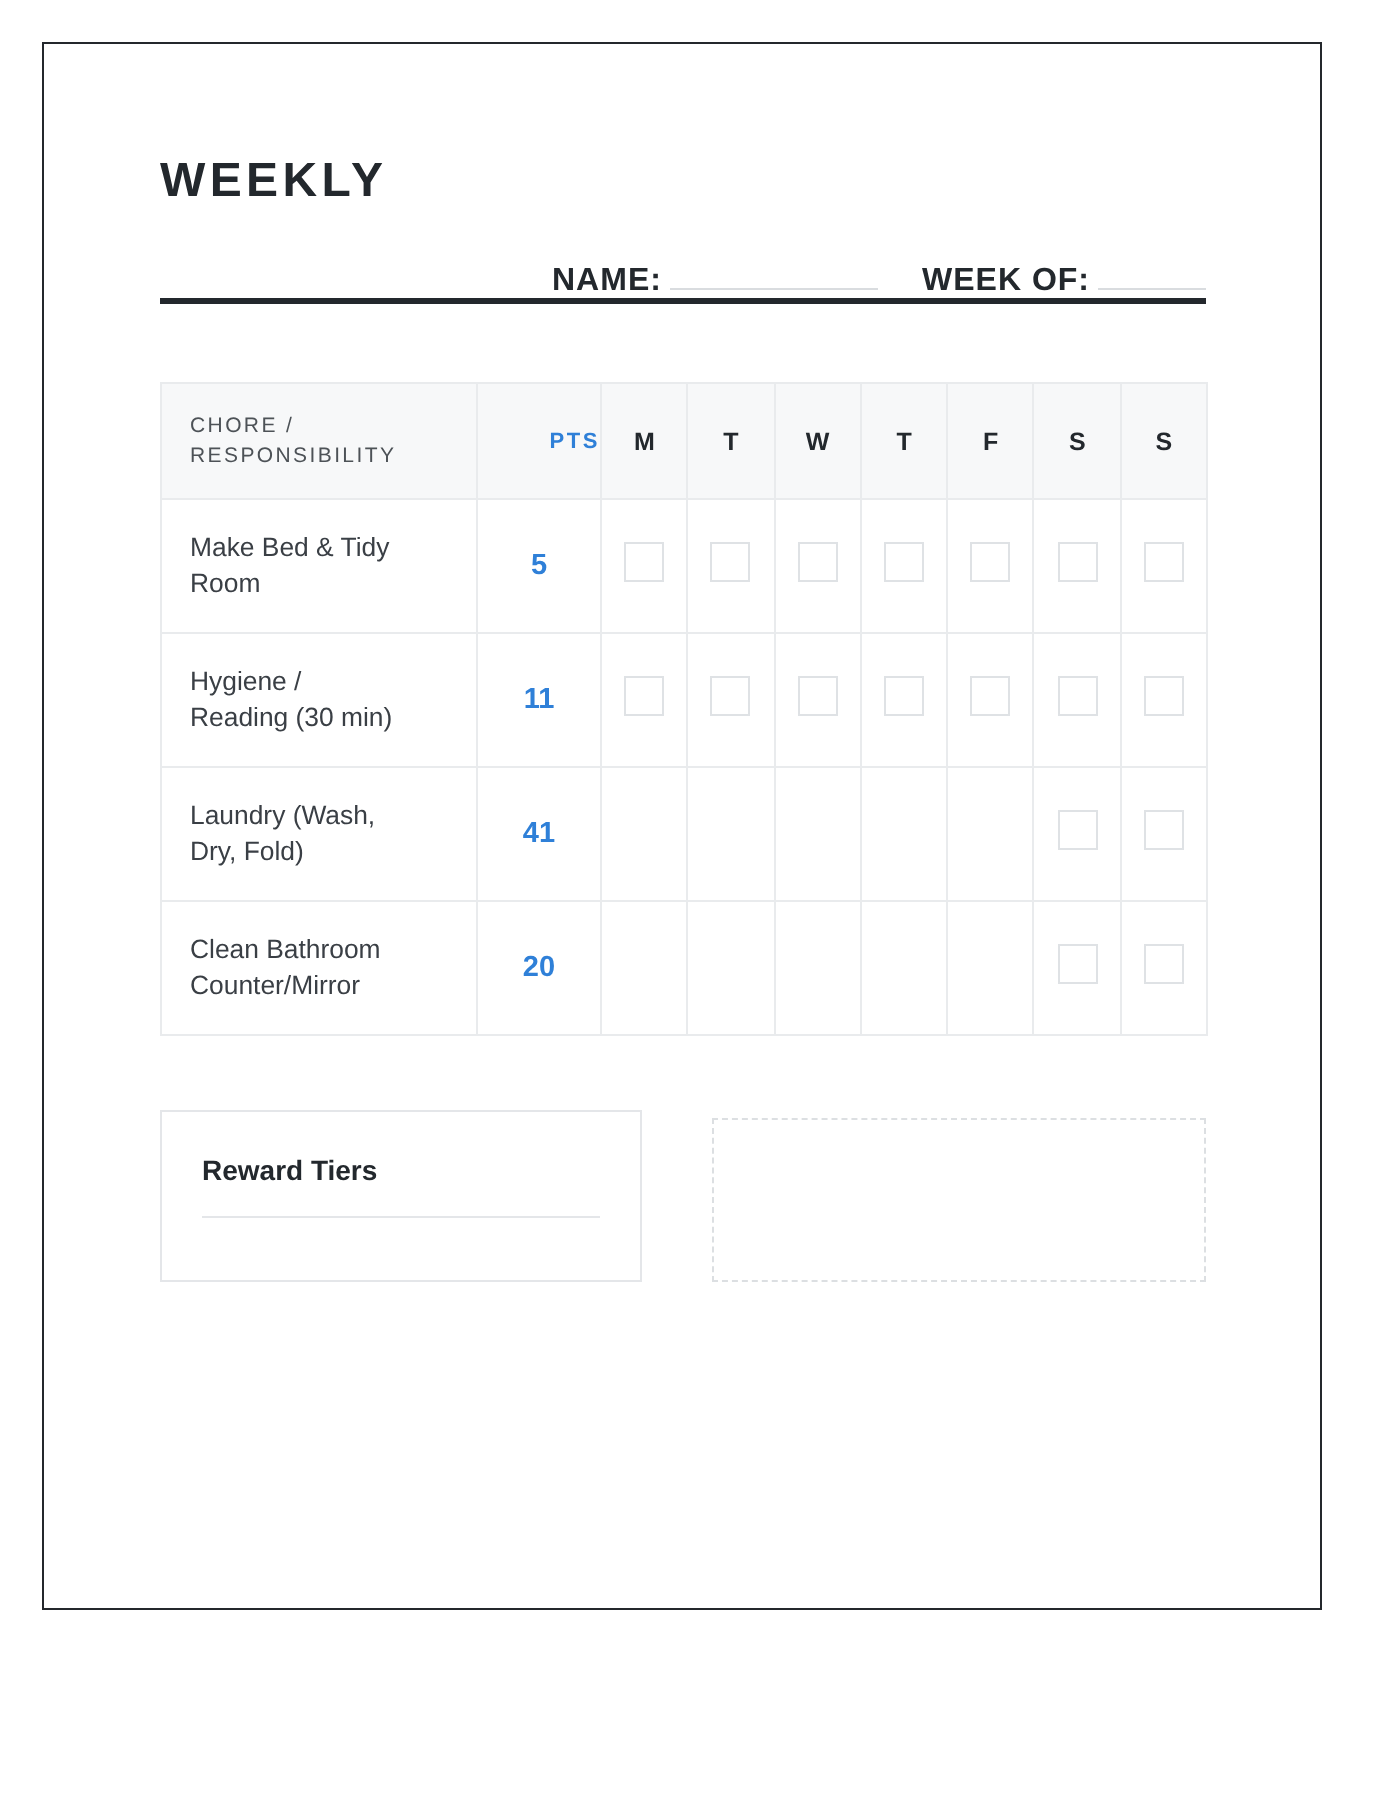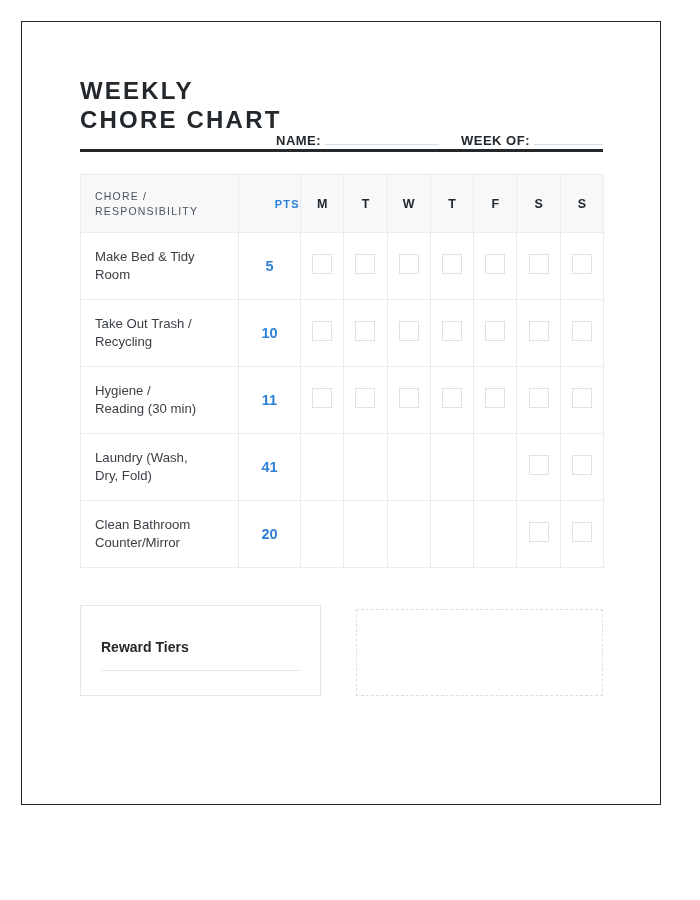--- a/index.html
+++ b/index.html
@@ -65,21 +65,21 @@
   .field {
     display: flex;
     align-items: baseline;
     flex: 1 1 auto;
   }
 
   .field.field-name { flex: 0 0 163px; }
   .field.field-week { flex: 0 0 142px; }
 
   .field-label {
-    font-size: 13px;
+    font-size: 16px;
     font-weight: 700;
     letter-spacing: 0.5px;
     color: #23282d;
     white-space: nowrap;
     margin-right: 4px;
   }
 
   .field-rule {
     flex: 1 1 auto;
     height: 12px;
@@ -87,21 +87,21 @@
   }
 
   .masthead-rule {
     margin-top: 1px;
     height: 3px;
     background: #23282d;
   }
 
   
   .chore-table {
-    margin-top: 22px;
+    margin-top: 39px;
     width: 523px;
     border-collapse: collapse;
     table-layout: fixed;
   }
 
   .chore-table th,
   .chore-table td {
     border: 1px solid #e9ebed;
     padding: 0;
     box-sizing: border-box;
@@ -178,21 +178,21 @@
     margin-top: 37px;
     display: flex;
     gap: 35px;
     width: 523px;
   }
 
   .reward-card {
     flex: 0 0 241px;
     border: 1px solid #e4e6e9;
     box-sizing: border-box;
-    padding: 32px 20px 24px 20px;
+    padding: 20px 20px 24px 20px;
     min-height: 86px;
   }
 
   .reward-title {
     font-size: 14px;
     font-weight: 700;
     color: #23282d;
     line-height: 18px;
   }
 
@@ -212,21 +212,20 @@
 </style>
 </head>
 <body>
 
 <div class="page-sheet">
   <div class="sheet-inner">
 
     <div class="masthead">
       <div class="title-block">
         <div class="title-line">WEEKLY</div>
-        <div class="title-line">CHORE CHART</div>
       </div>
 
       <div class="fields-block">
         <div class="field field-name">
           <span class="field-label">NAME:</span>
           <span class="field-rule"></span>
         </div>
         <div class="field field-week">
           <span class="field-label">WEEK OF:</span>
           <span class="field-rule"></span>
@@ -263,34 +262,20 @@
             <td class="cell-day"><span class="checkbox"></span></td>
             <td class="cell-day"><span class="checkbox"></span></td>
             <td class="cell-day"><span class="checkbox"></span></td>
             <td class="cell-day"><span class="checkbox"></span></td>
             <td class="cell-day"><span class="checkbox"></span></td>
             <td class="cell-day"><span class="checkbox"></span></td>
             <td class="cell-day"><span class="checkbox"></span></td>
           </tr>
           <tr>
             <td class="cell-chore">
-              <div>Take Out Trash /</div>
-              <div>Recycling</div>
-            </td>
-            <td class="cell-pts">10</td>
-            <td class="cell-day"><span class="checkbox"></span></td>
-            <td class="cell-day"><span class="checkbox"></span></td>
-            <td class="cell-day"><span class="checkbox"></span></td>
-            <td class="cell-day"><span class="checkbox"></span></td>
-            <td class="cell-day"><span class="checkbox"></span></td>
-            <td class="cell-day"><span class="checkbox"></span></td>
-            <td class="cell-day"><span class="checkbox"></span></td>
-          </tr>
-          <tr>
-            <td class="cell-chore">
               <div>Hygiene /</div>
               <div>Reading (30 min)</div>
             </td>
             <td class="cell-pts">11</td>
             <td class="cell-day"><span class="checkbox"></span></td>
             <td class="cell-day"><span class="checkbox"></span></td>
             <td class="cell-day"><span class="checkbox"></span></td>
             <td class="cell-day"><span class="checkbox"></span></td>
             <td class="cell-day"><span class="checkbox"></span></td>
             <td class="cell-day"><span class="checkbox"></span></td>

